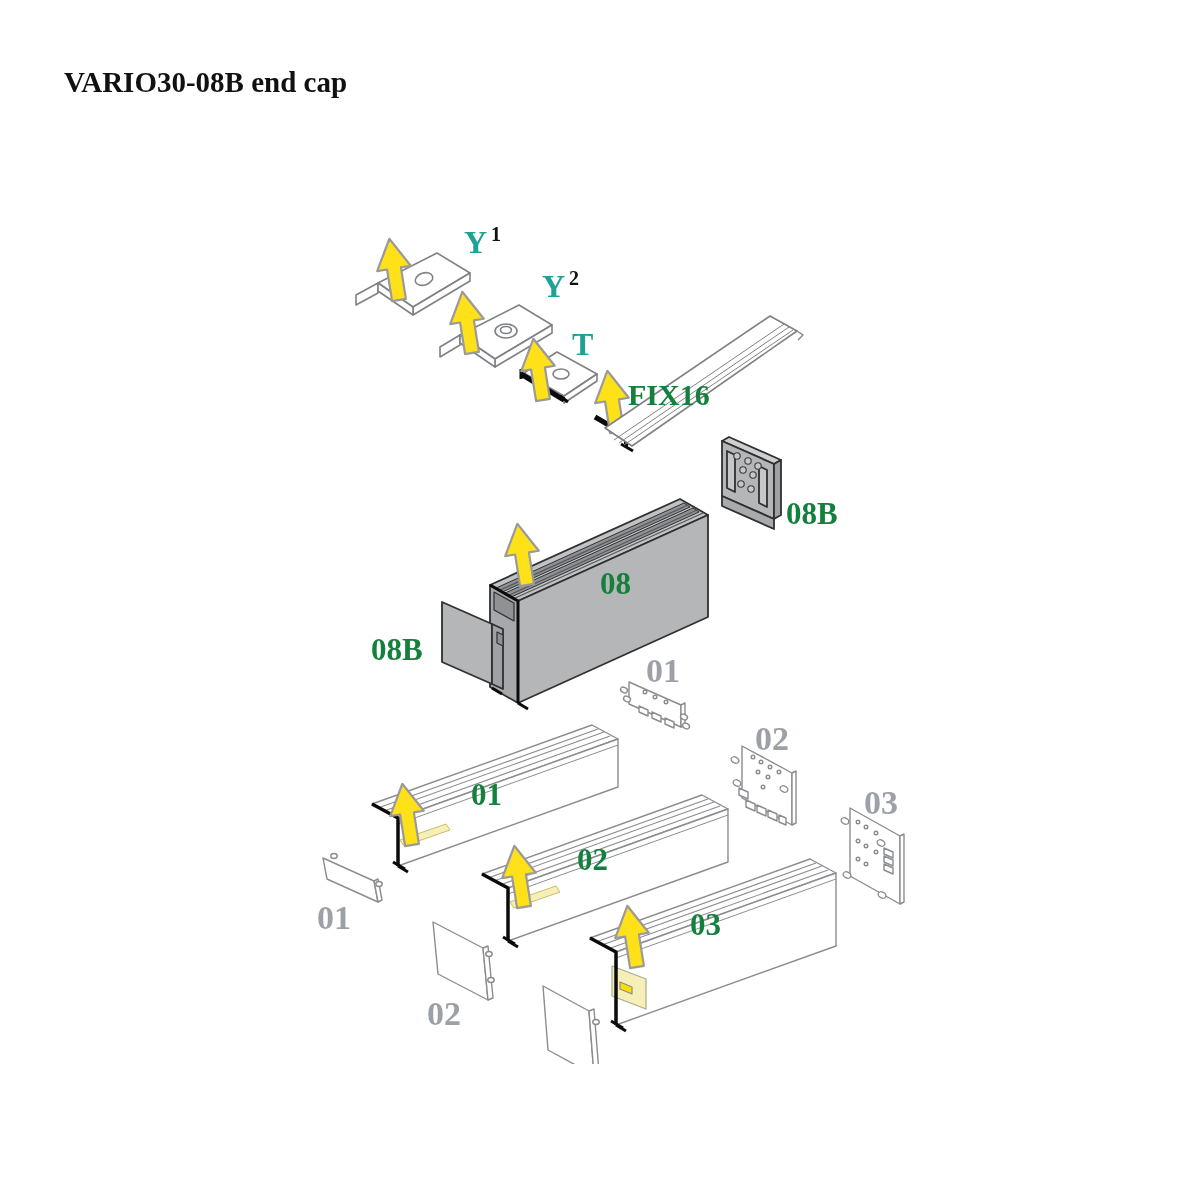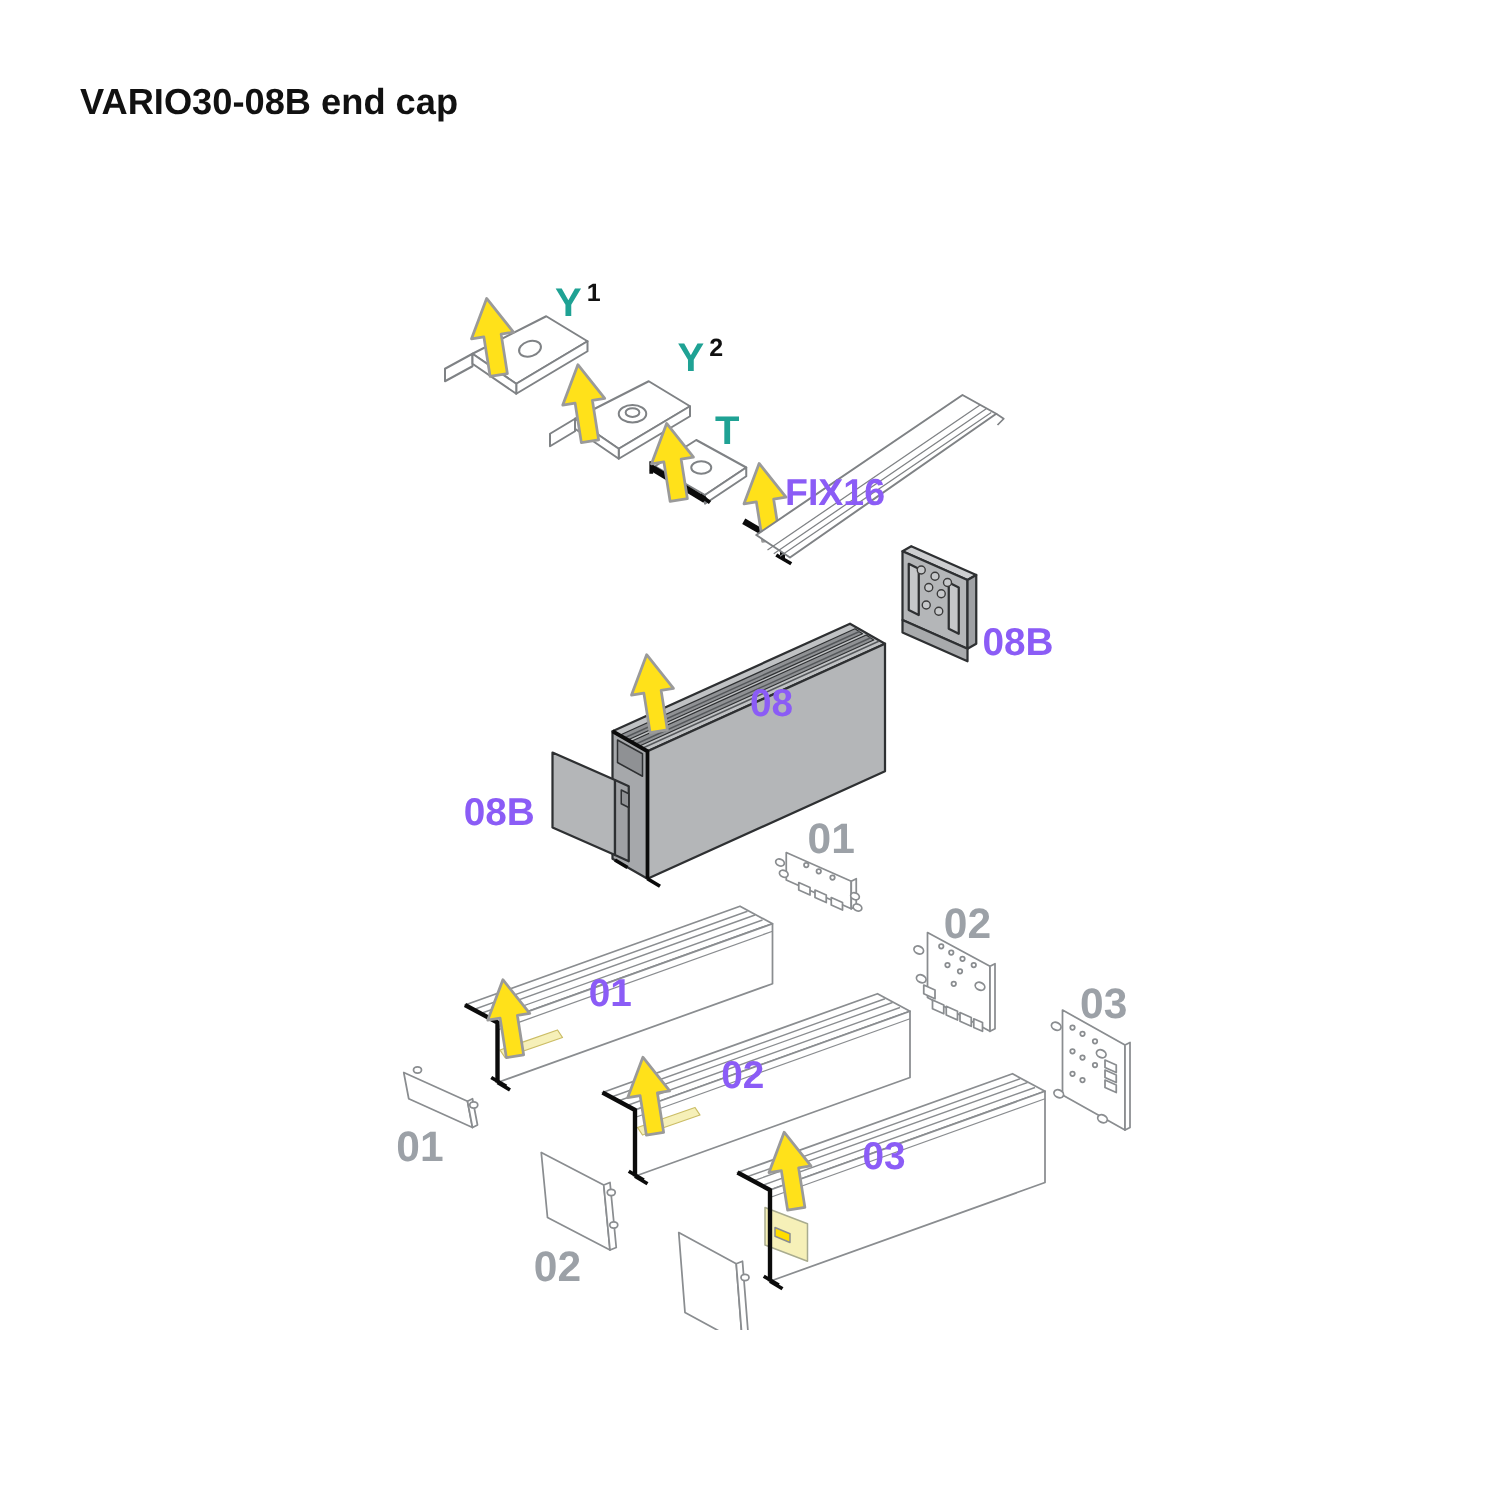--- a/index.html
+++ b/index.html
@@ -1,23 +1,23 @@
 <!DOCTYPE html>
 <html><head>
 <meta charset="utf-8">
 <style>
   html,body{margin:0;padding:0;background:#ffffff;}
   .canvas{
     position:relative;width:1200px;height:1064px;background:#ffffff;overflow:hidden;
-    font-family:Liberation Sans, sans-serif;
+    font-family:Liberation Serif, serif;
   }
   .diagram-svg{position:absolute;left:0;top:0;}
   .lbl{position:absolute;font-weight:700;line-height:1;white-space:nowrap;}
   .lbl-title{font-size:29px;color:#111111;letter-spacing:0px;}
-  .lbl-black{font-size:31px;color:#8b5cf6;text-align:right;}
+  .lbl-black{font-size:31px;color:#15803d;text-align:right;}
   .lbl-grey{font-size:34px;color:#9CA1A7;}
   .lbl-teal{font-size:32px;color:#1FA294;}
   .sup{display:inline-block;transform:translateY(-12px);font-size:20px;color:#111111;margin-left:4px;font-weight:700;}
 </style>
 </head>
 <body>
 
 <div class="canvas">
 
   <svg class="diagram-svg" width="1200" height="1200" viewBox="0 0 1200 1200">
@@ -209,31 +209,31 @@
     <g fill="#ffffff" stroke="#8A8D90" stroke-width="1.4" stroke-linejoin="round">
       <polygon points="543,986 589,1011 594,1075 548,1050"></polygon>
       <polygon points="589,1011 594,1009 599,1073 594,1075"></polygon>
       <ellipse cx="596" cy="1022" rx="3.2" ry="2.5"></ellipse>
       <ellipse cx="598" cy="1068" rx="3.2" ry="2.5"></ellipse>
     </g>
   </svg>
 
   <div class="lbl lbl-title" style="left:64px;top:68px;">VARIO30-08B end cap</div>
 
-  <div class="lbl lbl-teal" style="left:444px;top:226px;"><span>Y</span><span class="sup">1</span></div>
+  <div class="lbl lbl-teal" style="left:464px;top:226px;"><span>Y</span><span class="sup">1</span></div>
 
   <div class="lbl lbl-teal" style="left:542px;top:270px;"><span>Y</span><span class="sup">2</span></div>
 
   <div class="lbl lbl-teal" style="left:572px;top:328px;">T</div>
 
   <div class="lbl lbl-black" style="left:628px;top:380px;font-size:30px;">FIX16</div>
 
   <div class="lbl lbl-black" style="left:786px;top:498px;">08B</div>
 
-  <div class="lbl lbl-black" style="left:600px;top:547px;">08</div>
+  <div class="lbl lbl-black" style="left:600px;top:568px;">08</div>
 
   <div class="lbl lbl-black" style="left:371px;top:634px;">08B</div>
 
   <div class="lbl lbl-grey" style="left:646px;top:654px;">01</div>
   <div class="lbl lbl-grey" style="left:755px;top:722px;">02</div>
   <div class="lbl lbl-grey" style="left:864px;top:786px;">03</div>
 
   <div class="lbl lbl-black" style="left:471px;top:779px;">01</div>
   <div class="lbl lbl-black" style="left:577px;top:844px;">02</div>
   <div class="lbl lbl-black" style="left:690px;top:909px;">03</div>

